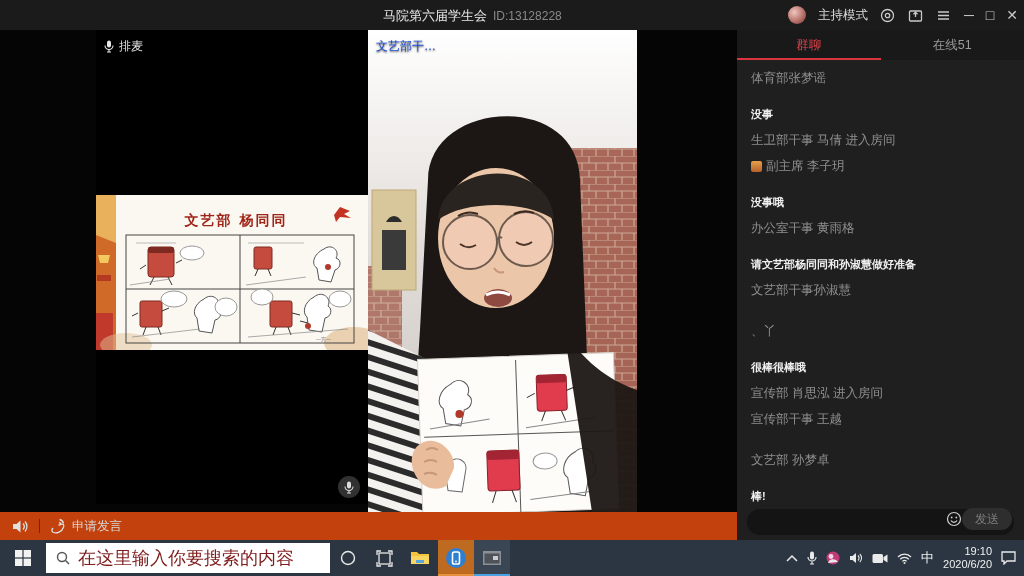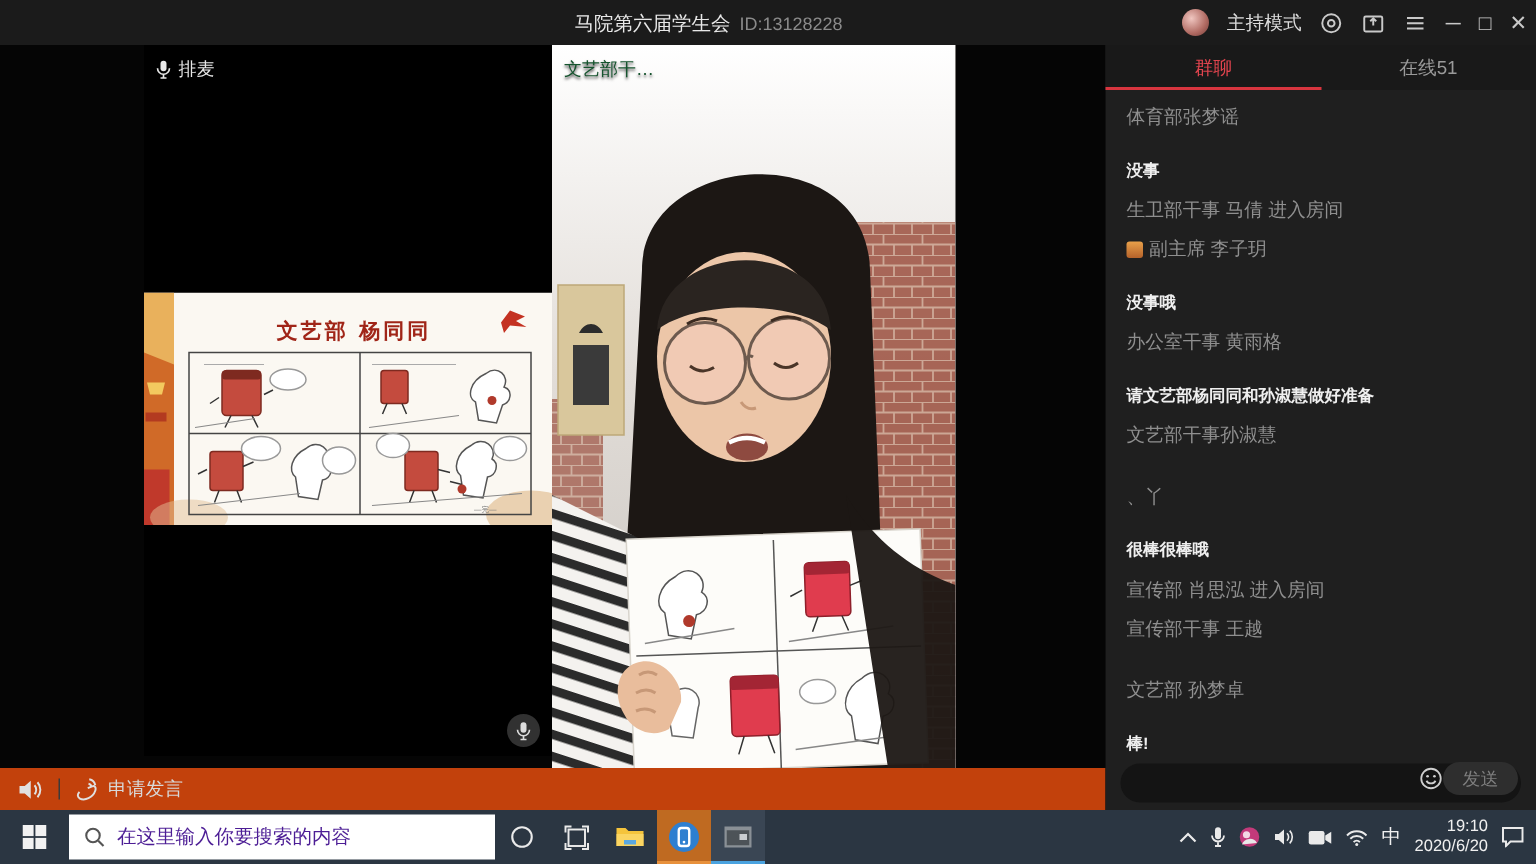--- a/index.html
+++ b/index.html
@@ -28,21 +28,21 @@
   .tile-small .nick { position:absolute; left:43px; top:23px; font-size:11px; color:#e6e6e6; }
 
   .tile-center { position:absolute; left:96px; top:0; width:272px; height:474px; background:#000; }
   .tile-label { position:absolute; left:8px; top:8px; display:flex; align-items:center; gap:5px;
     color:#e8e8e8; font-size:12px; text-shadow:0 1px 2px rgba(0,0,0,.8); }
   .slide-wrap { position:absolute; left:0; top:165px; width:272px; height:155px; }
   .mic-badge { position:absolute; right:8px; bottom:6px; width:22px; height:22px; border-radius:50%;
     background:rgba(90,90,90,.55); display:flex; align-items:center; justify-content:center; }
 
   .tile-right { position:absolute; left:368px; top:0; width:269px; height:482px; background:#c9c6c2; overflow:hidden; }
-  .tile-right .tile-label { color:#14532d; }
+  .tile-right .tile-label { color:#1d4ed8; }
 
   
   .stage-controls { position:absolute; left:0; top:482px; width:737px; height:28px; background:#c2410c;
     display:flex; align-items:center; }
   .ctl-speaker { margin-left:12px; cursor:pointer; display:flex; }
   .ctl-sep { width:1px; height:14px; background:#3a3a3a; margin:0 10px; }
   .ctl-raise { display:flex; align-items:center; gap:6px; cursor:pointer; color:#d8d8d8; font-size:12.5px; }
 
   
   .chat { position:absolute; left:737px; top:30px; width:287px; height:510px; background:#1f1f1f; }
@@ -63,21 +63,21 @@
     color:#ddd; font-size:12px; padding:0 76px 0 12px; outline:none; }
   .emoji-btn { position:absolute; right:62px; bottom:13px; cursor:pointer; display:flex; }
   .send-btn { position:absolute; right:12px; bottom:10px; height:22px; padding:0 13px; border-radius:11px;
     background:#2e2e2e; color:#7e7e7e; font-size:12px; display:flex; align-items:center; cursor:pointer; }
 
   
   .taskbar { position:absolute; left:0; top:540px; width:1024px; height:36px; background:#2b3642; display:flex; align-items:center; }
   .start-btn { width:46px; height:36px; display:flex; align-items:center; justify-content:center; cursor:pointer; }
   .search-box { width:284px; height:30px; background:#ffffff; display:flex; align-items:center; gap:8px;
     padding:0 10px; cursor:text; }
-  .search-box span { color:#4c1d95; font-size:13px; }
+  .search-box span { color:#7f1d1d; font-size:18px; }
   .task-icon { width:36px; height:36px; display:flex; align-items:center; justify-content:center; cursor:pointer; position:relative; }
   .task-icon.active-orange { background:#bf6a21; box-shadow:inset 0 -2px 0 #e8913c; }
   .task-icon.open-app { background:#3a4654; box-shadow:inset 0 -2px 0 #4aa3e0; }
   .tray { position:absolute; right:0; top:0; height:36px; display:flex; align-items:center; gap:9px; padding-right:8px; }
   .tray-ico { display:flex; align-items:center; justify-content:center; cursor:pointer; }
   .ime { color:#f0f0f0; font-size:13px; cursor:pointer; }
   .clock { color:#f0f0f0; font-size:11px; line-height:13px; text-align:right; cursor:pointer; }
 </style>
 </head>
 <body>

